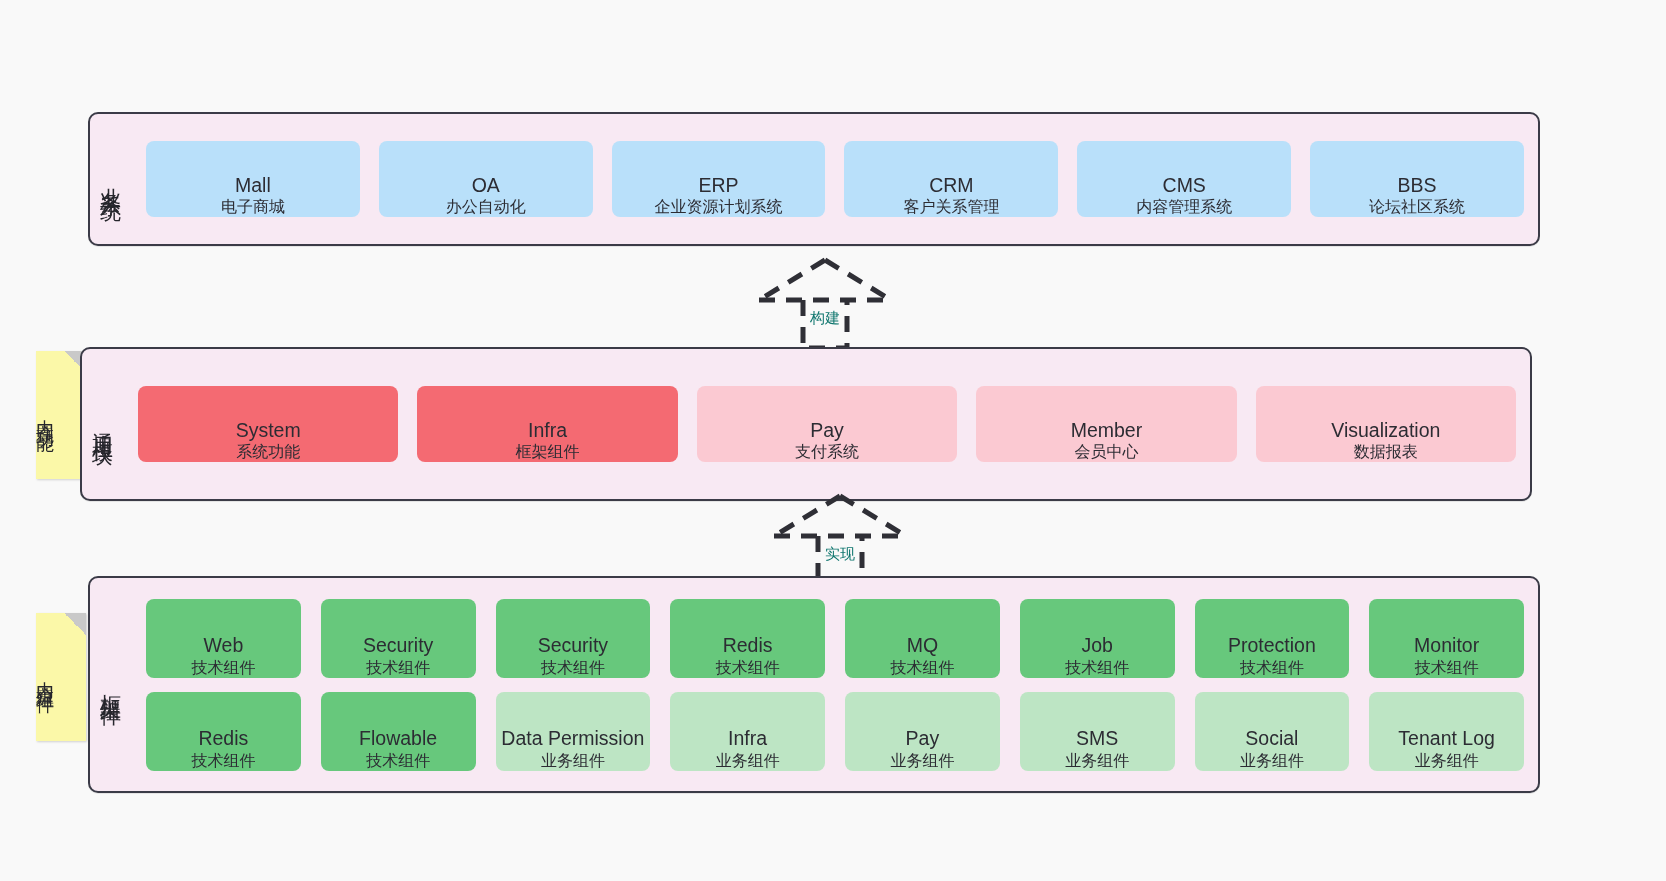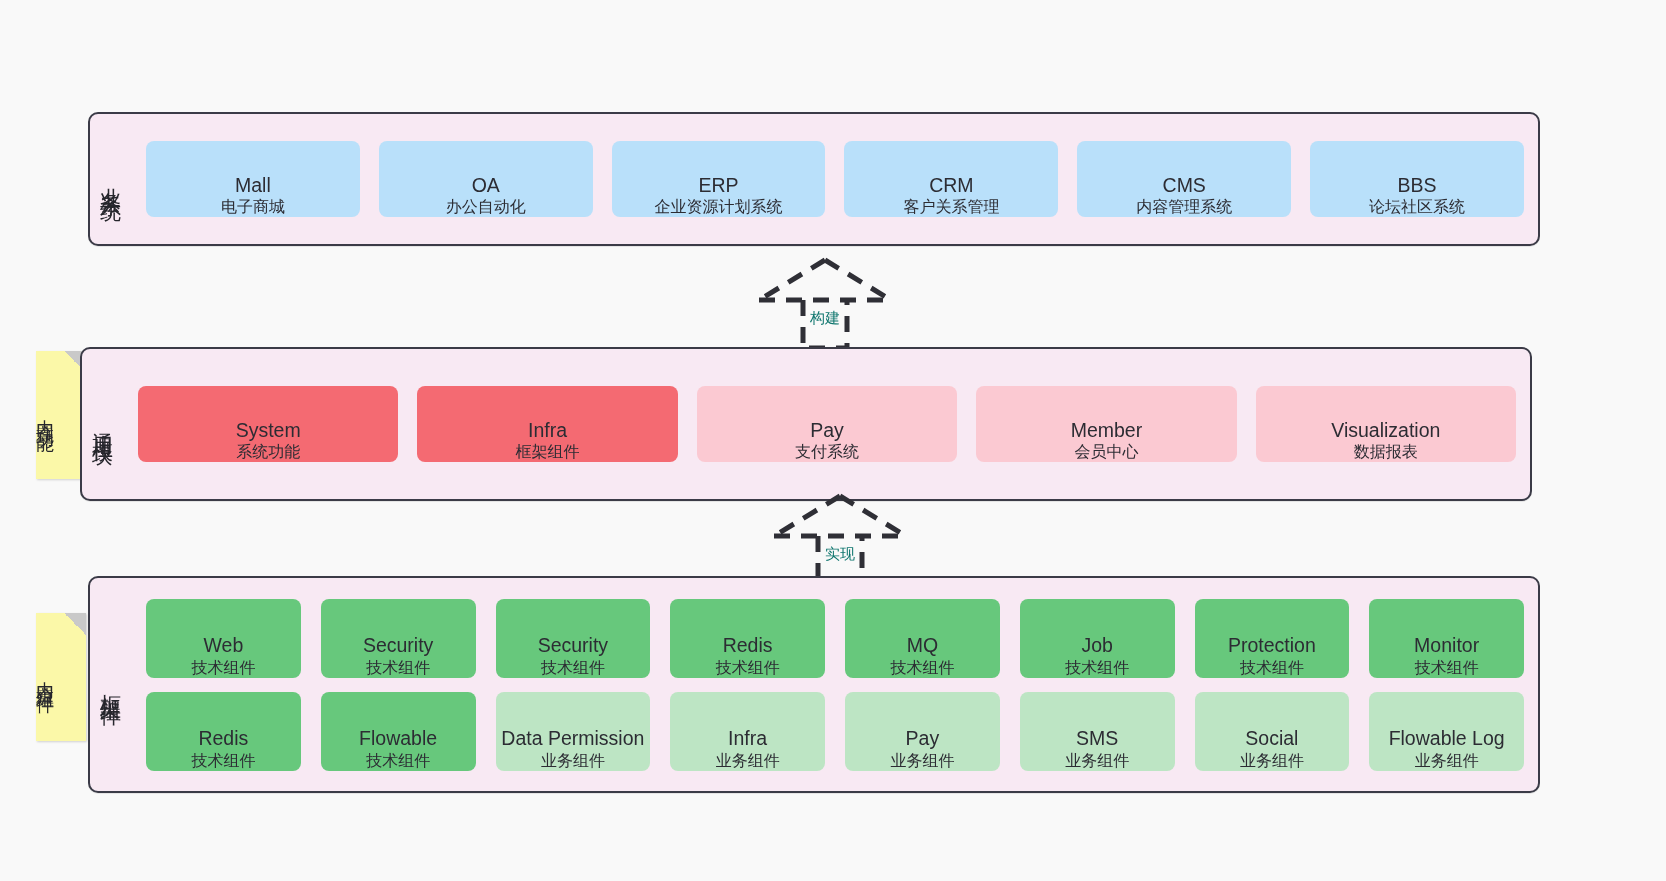--- a/index.html
+++ b/index.html
@@ -299,21 +299,21 @@
         </div>
         <div class="cell c-lightgreen">
           <span class="en">SMS</span>
           <span class="cn">业务组件</span>
         </div>
         <div class="cell c-lightgreen">
           <span class="en">Social</span>
           <span class="cn">业务组件</span>
         </div>
         <div class="cell c-lightgreen">
-          <span class="en">Flowable Log</span>
+          <span class="en">Tenant Log</span>
           <span class="cn">业务组件</span>
         </div>
       </div>
 
     </div>
   </div>
 
 </div>
 
 </body></html>

